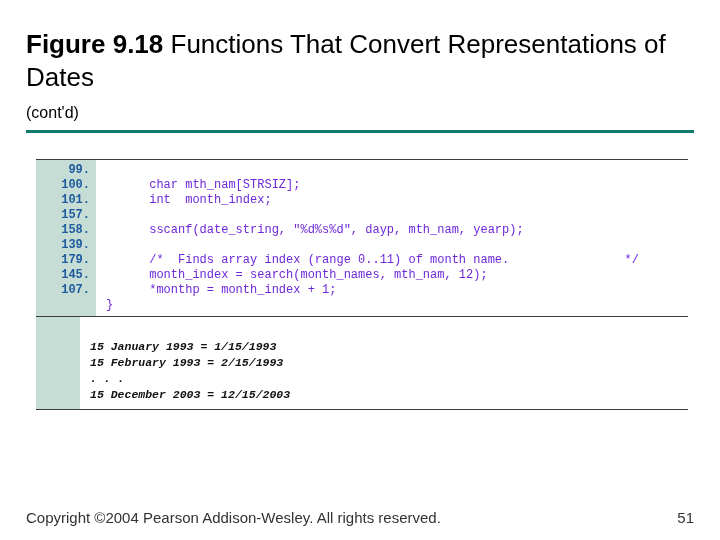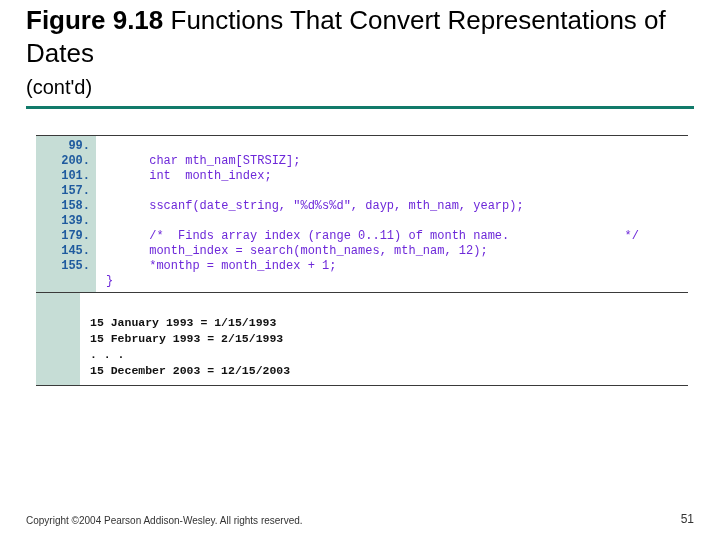--- a/index.html
+++ b/index.html
@@ -7,34 +7,34 @@
     margin: 0; padding: 0;
     width: 720px; height: 540px;
     background: #ffffff;
     font-family: Arial, Helvetica, sans-serif;
     color: #000;
     overflow: hidden;
   }
   .slide {
     position: relative;
     width: 720px; height: 540px;
-    padding: 4px 26px 0 26px;
+    padding: 28px 26px 0 26px;
   }
   .title-wrap {
     border-bottom: 3px solid #117a6a;
     padding-bottom: 4px;
     margin-bottom: 26px;
   }
   .title-line {
     font-size: 26px;
     line-height: 1.25;
     font-weight: 400;
   }
   .title-line .fig-label { font-weight: 700; }
-  .title-line .contd { font-size: 20px; }
+  .title-line .contd { font-size: 16px; }
   .figure-box {
     margin: 0 0 0 10px;
     width: 652px;
     background: #ffffff;
   }
   .fig-top {
     display: flex;
     border-top: 1px solid #3a3a3a;
     border-bottom: 1px solid #3a3a3a;
     min-height: 140px;
@@ -55,44 +55,45 @@
     padding: 3px 6px 3px 10px;
     color: #6d28d9;
     white-space: pre;
   }
   .fig-bottom {
     display: flex;
     border-bottom: 1px solid #3a3a3a;
     font-family: "Courier New", Courier, monospace;
     font-size: 11.5px;
     line-height: 16px;
+    font-style: italic;
   }
   .gutter2 {
     width: 44px;
     background: #c6ddd6;
   }
   .output-area {
     flex: 1;
     padding: 6px 6px 6px 10px;
     color: #111;
     white-space: pre;
     font-weight: 700;
   }
   .footer {
     position: absolute;
     left: 26px;
     bottom: 14px;
-    font-size: 10px;
+    font-size: 15px;
     color: #333;
   }
   .pagenum {
     position: absolute;
     right: 26px;
     bottom: 14px;
-    font-size: 12px;
+    font-size: 15px;
     color: #333;
   }
 </style>
 </head>
 <body>
 
 <div class="slide">
 
   <div class="title-wrap">
     <div class="title-line">
@@ -101,28 +102,28 @@
     </div>
     <div class="title-line">
       <span class="contd">(cont'd)</span>
     </div>
   </div>
 
   <div class="figure-box">
     <div class="fig-top">
       <div class="gutter">
         <div>99.</div>
-        <div>200.</div>
+        <div>100.</div>
         <div>101.</div>
         <div>157.</div>
         <div>158.</div>
         <div>139.</div>
         <div>179.</div>
         <div>145.</div>
-        <div>155.</div>
+        <div>107.</div>
       </div>
       <div class="code-area">
 <span>      char mth_nam[STRSIZ];</span>
 <span>      int  month_index;</span>
 <span></span>
 <span>      sscanf(date_string, "%d%s%d", dayp, mth_nam, yearp);</span>
 <span></span>
 <span>      /*  Finds array index (range 0..11) of month name.                */</span>
 <span>      month_index = search(month_names, mth_nam, 12);</span>
 <span>      *monthp = month_index + 1;</span>

